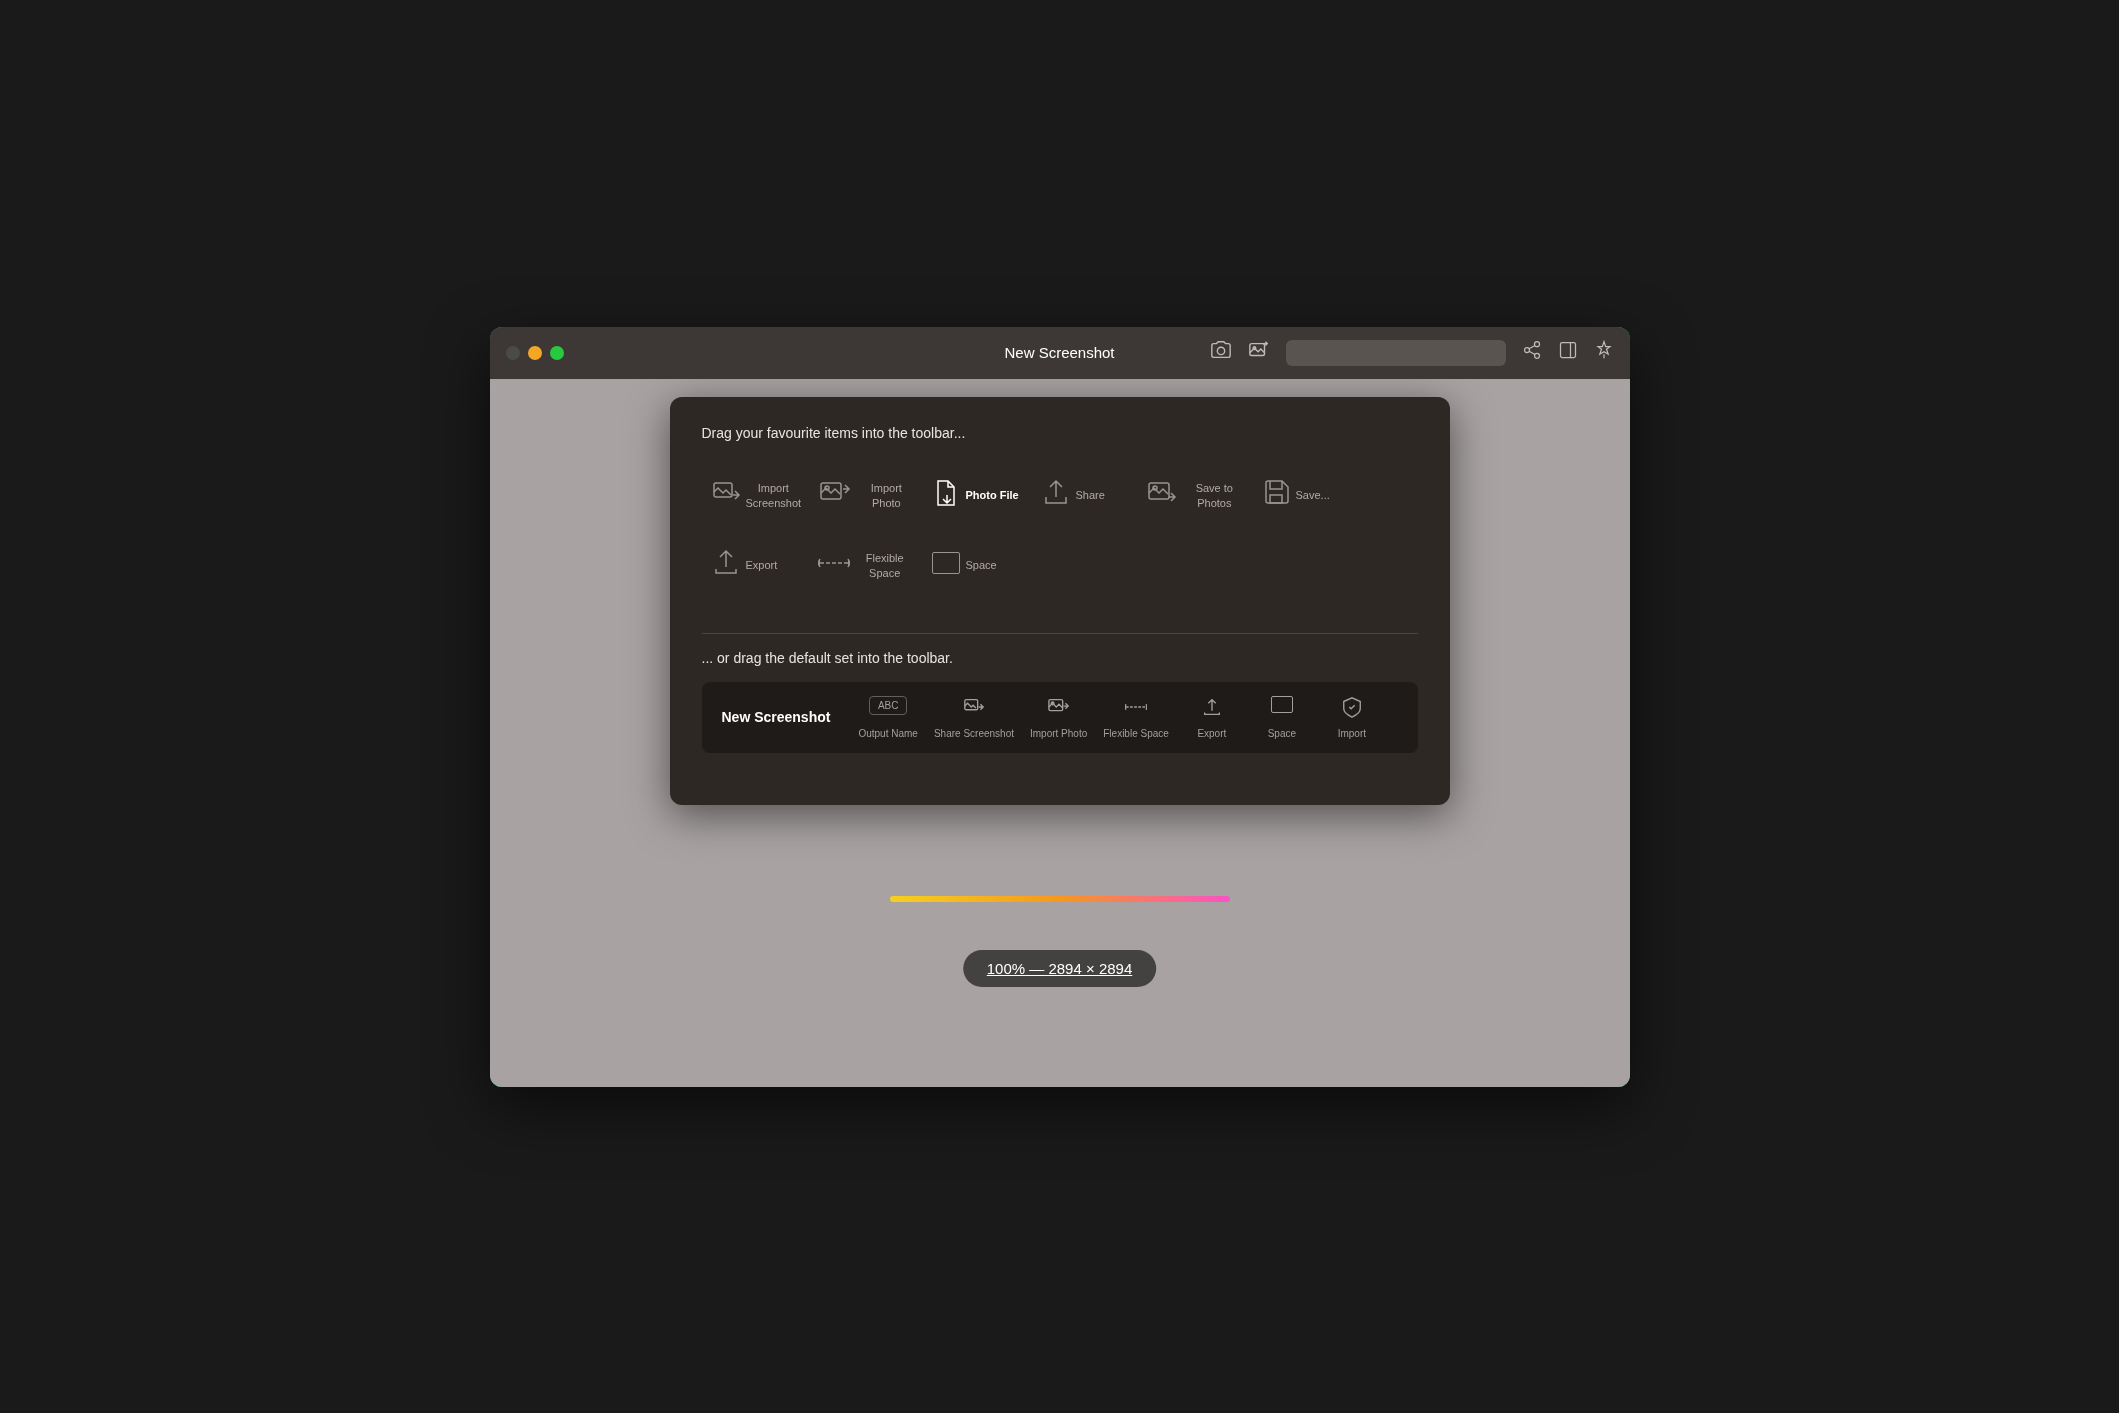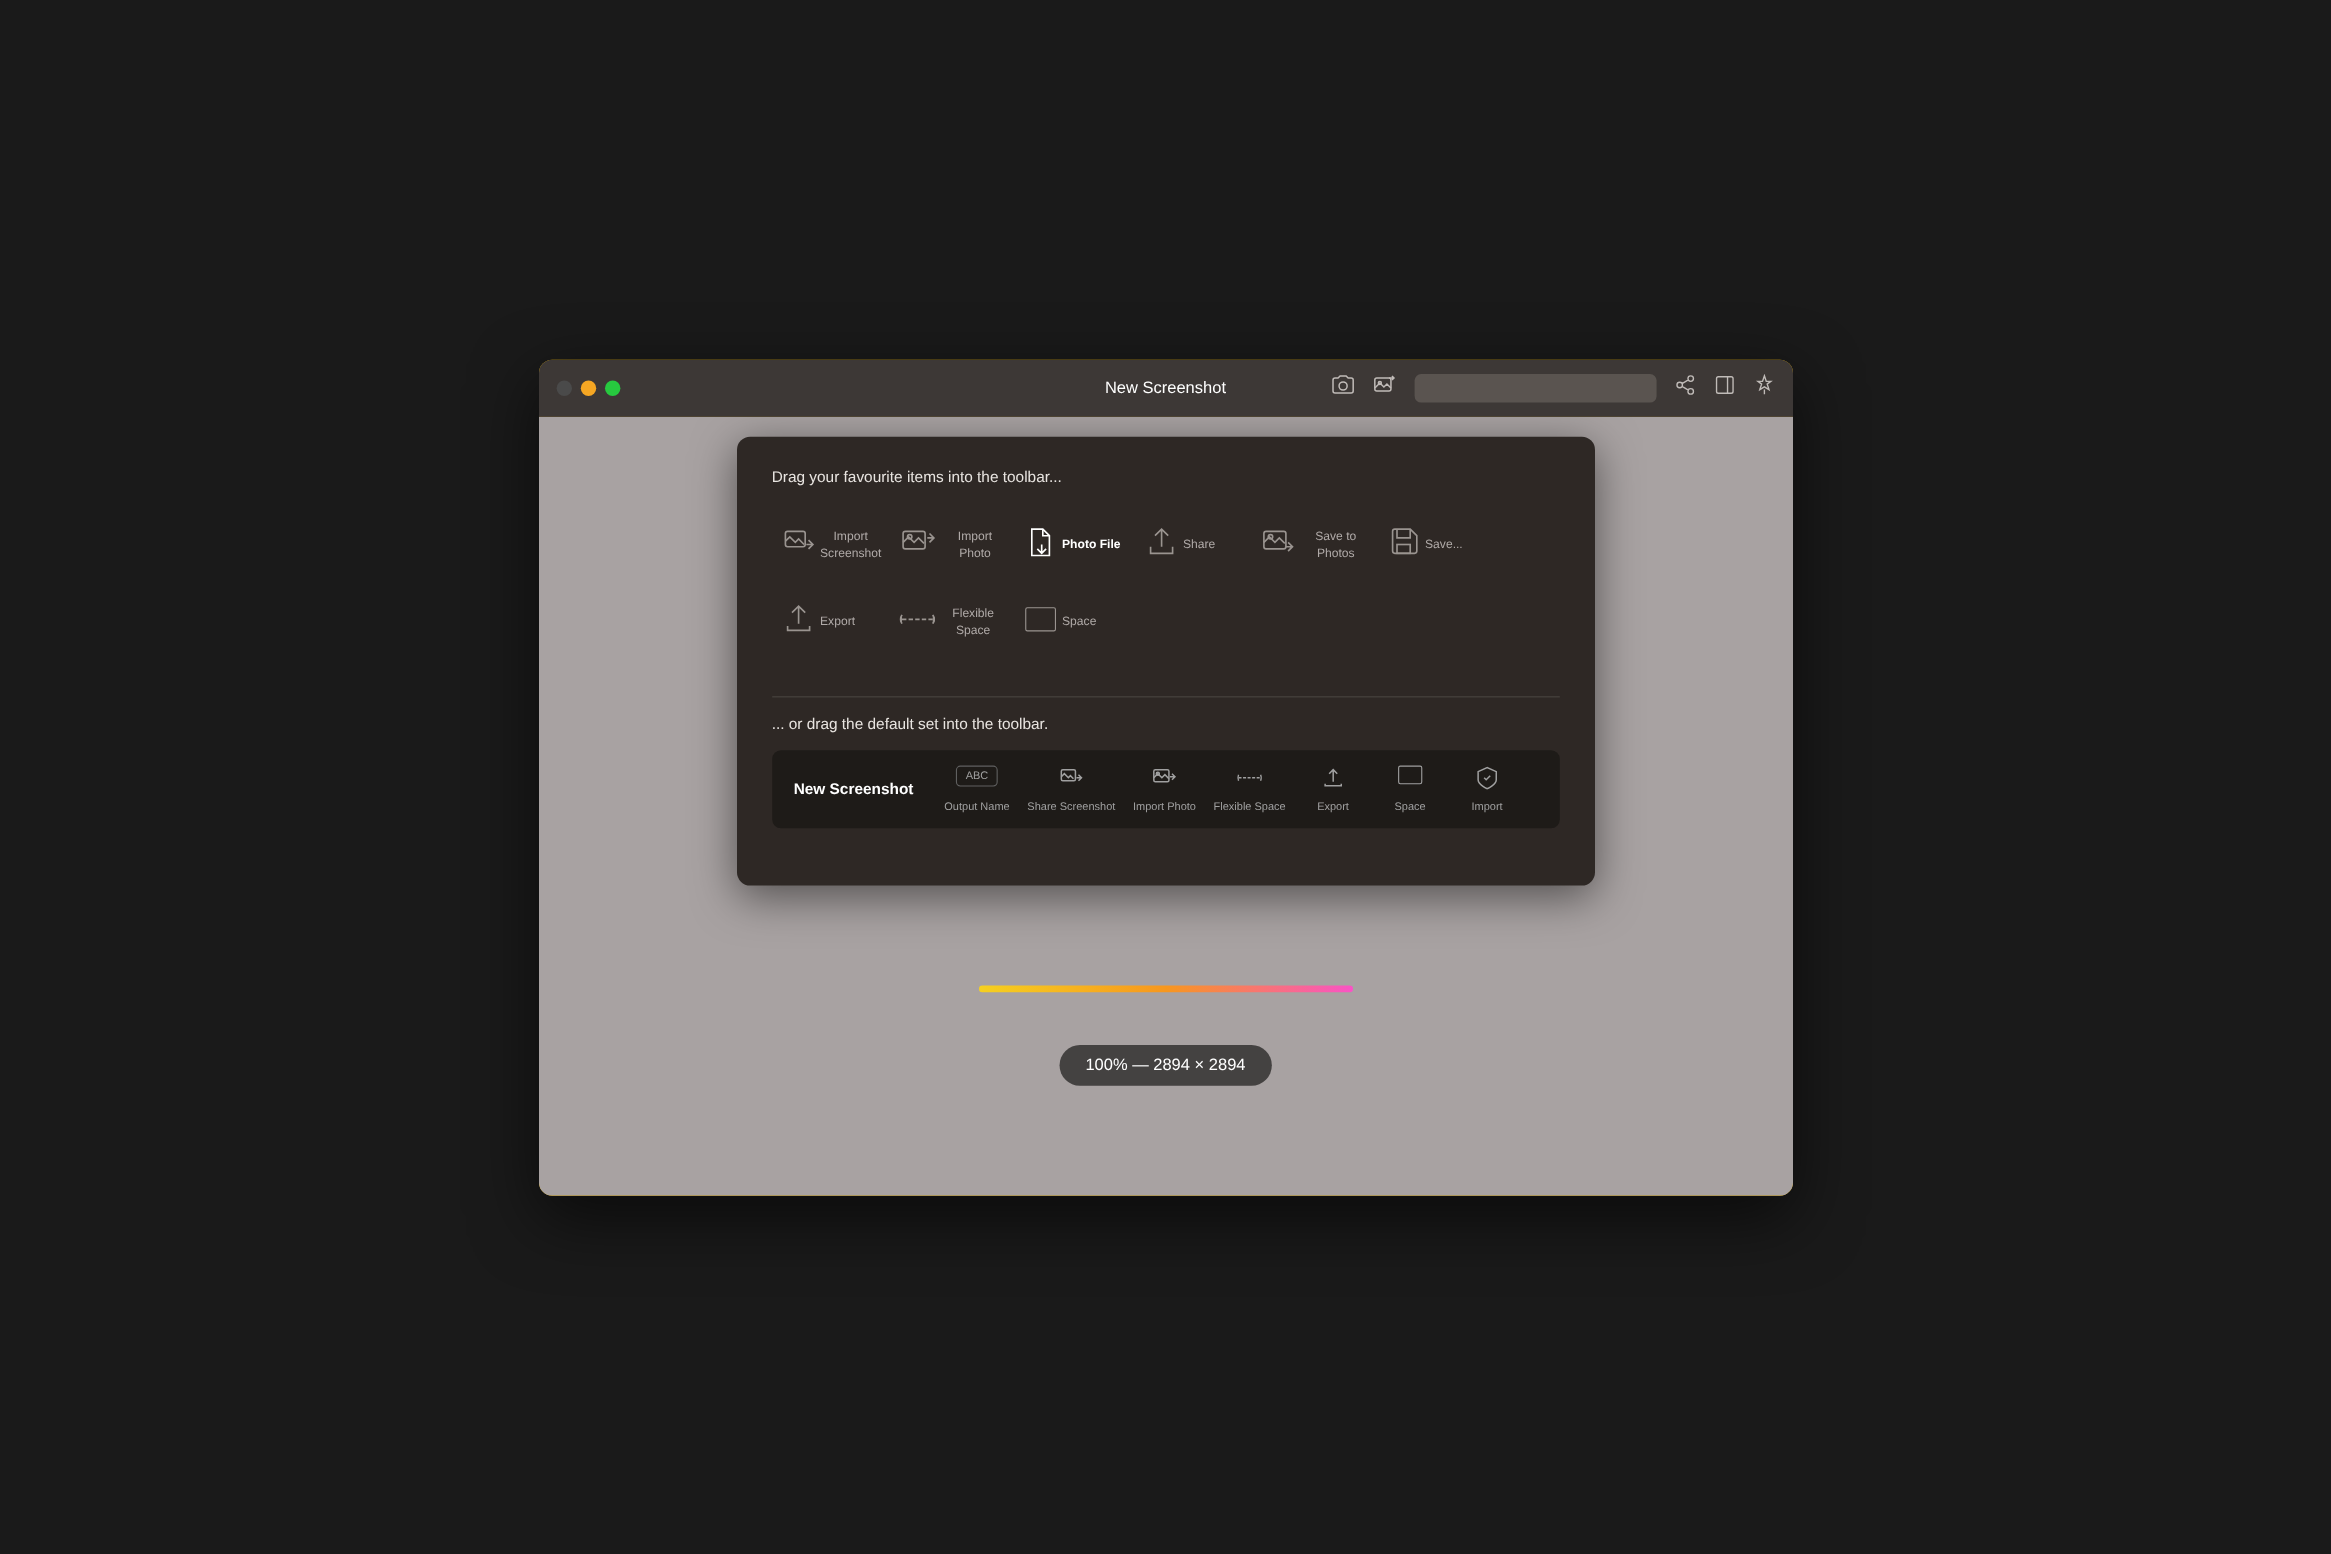--- a/index.html
+++ b/index.html
@@ -10,21 +10,21 @@
       justify-content: center;
       width: 2119px;
       height: 1413px;
       font-family: -apple-system, BlinkMacSystemFont, 'San Francisco', 'Helvetica Neue', sans-serif;
       overflow: hidden;
     }
 
     .window {
       width: 1140px;
       height: 760px;
-      background: #eab308;
+      background: #14b8a6;
       border-radius: 12px;
       overflow: hidden;
       position: relative;
       box-shadow: 0 20px 60px rgba(0,0,0,0.6);
     }
 
     
     .titlebar {
       background: #3d3836;
       height: 52px;
@@ -270,20 +270,21 @@
       bottom: 100px;
       left: 50%;
       transform: translateX(-50%);
       background: rgba(60,58,56,0.92);
       color: #ffffff;
       font-size: 15px;
       padding: 10px 24px;
       border-radius: 24px;
       white-space: nowrap;
       z-index: 3;
+      text-decoration: underline;
     }
   </style>
 </head>
 <body>
 
 <div class="window">
 
   <div class="titlebar">
     <div class="traffic-lights">
       <div class="traffic-light close"></div>

